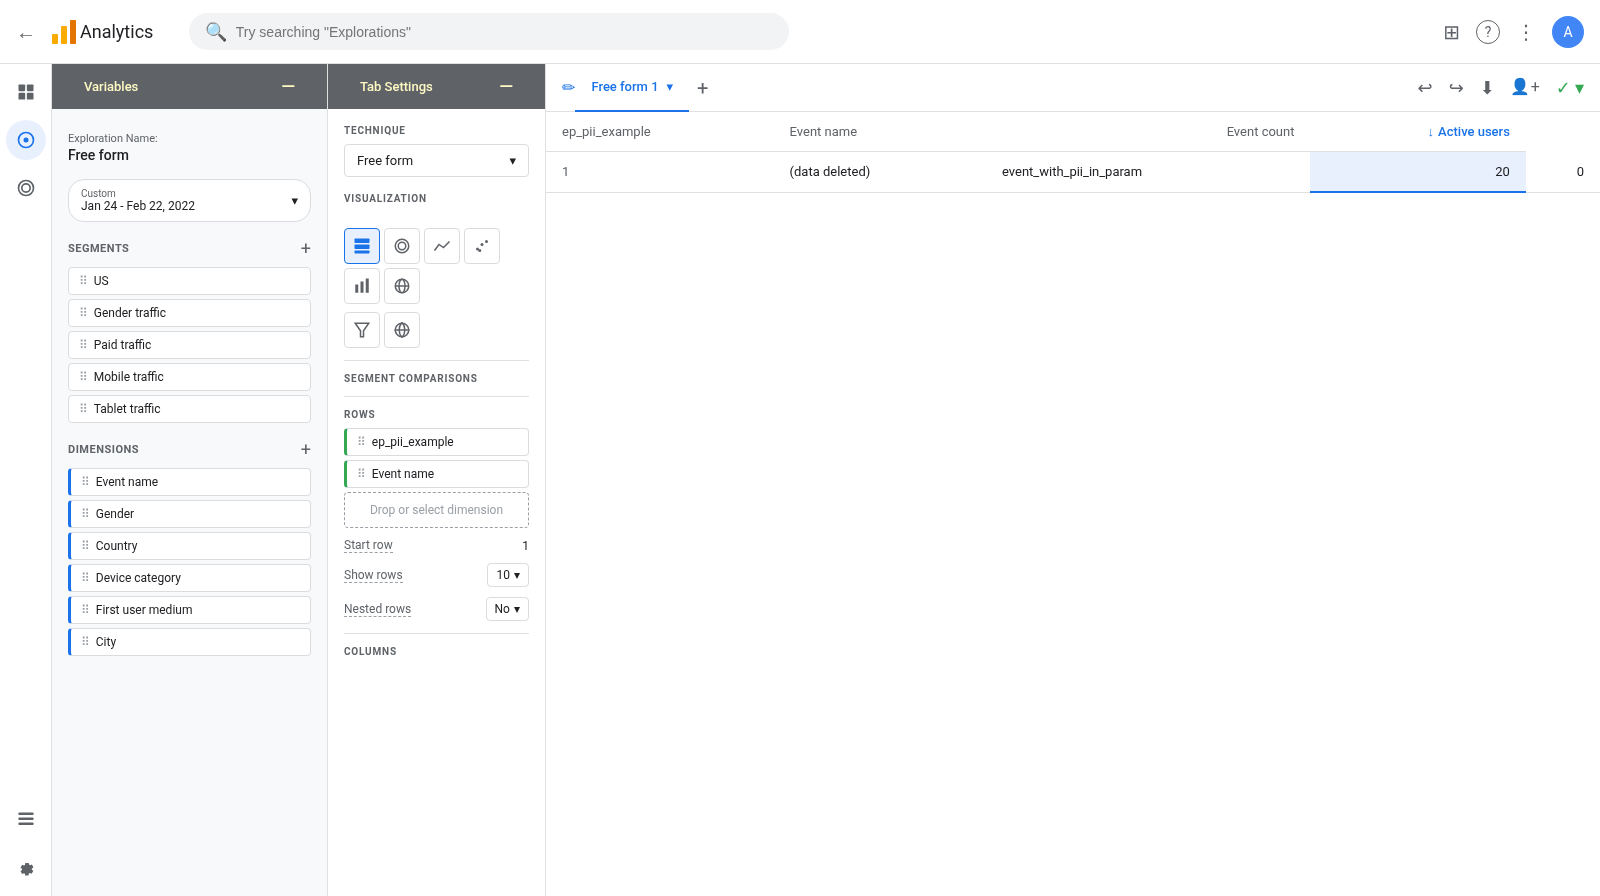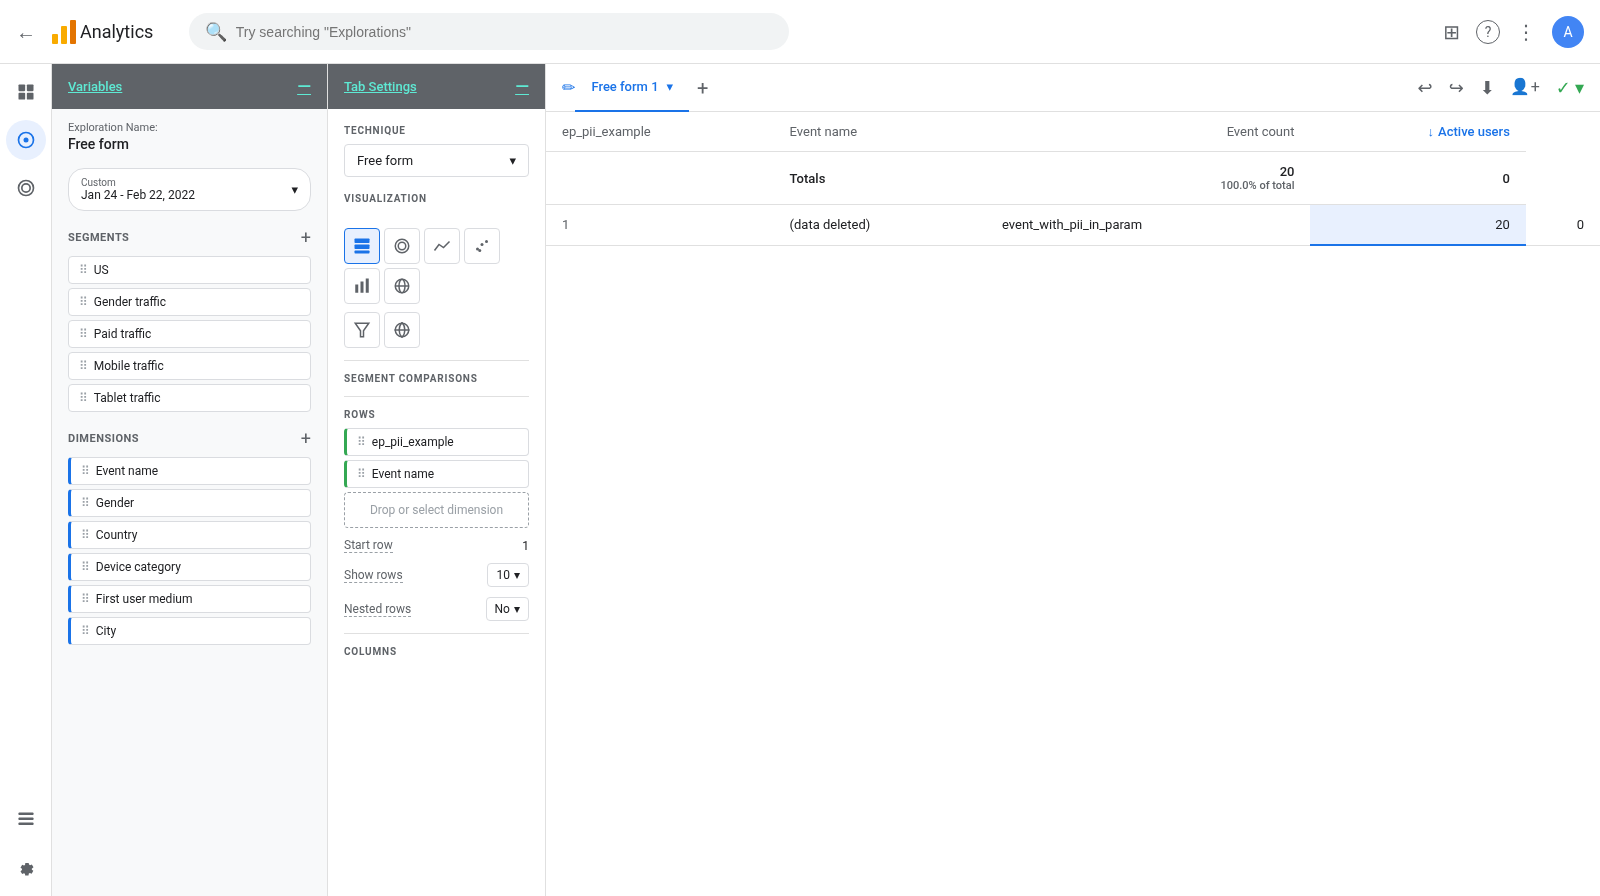--- a/index.html
+++ b/index.html
@@ -37,25 +37,25 @@
     .sidebar-icon-item.active { background: #e8f0fe; color: #1a73e8; }
     .sidebar-icon-bottom { margin-top: auto; }
 
     
     .variables-panel {
       position: fixed; top: 64px; left: 52px; width: 276px; bottom: 0;
       background: #f8f9fa; border-right: 1px solid #e0e0e0; overflow-y: auto;
     }
     .panel-header {
       display: flex; align-items: center; justify-content: space-between;
-      padding: 12px 16px; background: #5f6368; color: #5eead4; font-size: 13px; font-weight: 500; text-decoration: underline;
+      padding: 12px 32px; background: #5f6368; color: #fef9c3; font-size: 13px; font-weight: 500;
     }
     .panel-header-close { cursor: pointer; font-size: 18px; }
 
-    .variables-content { padding: 12px 16px; }
+    .variables-content { padding: 12px 16px; margin-top: 11px; }
     .exploration-name-label { font-size: 11px; color: #5f6368; margin-bottom: 2px; }
     .exploration-name-value { font-size: 14px; font-weight: 500; color: #202124; margin-bottom: 16px; }
 
     .date-range { display: flex; align-items: center; justify-content: space-between; background: #fff; border: 1px solid #dadce0; border-radius: 16px; padding: 8px 12px; margin-bottom: 16px; cursor: pointer; }
     .date-label { font-size: 10px; color: #5f6368; }
     .date-value { font-size: 12px; color: #202124; }
 
     .section-header { display: flex; align-items: center; justify-content: space-between; margin-bottom: 8px; }
     .section-title { font-size: 11px; font-weight: 700; color: #5f6368; letter-spacing: 0.5px; }
     .section-add { color: #5f6368; cursor: pointer; font-size: 18px; }
@@ -445,29 +445,20 @@
         <tr>
           <th>ep_pii_example</th>
           <th>Event name</th>
           <th style="text-align:right;">Event count</th>
           <th class="sorted" style="text-align:right;">
             <span class="sort-arrow">↓</span><span>Active users</span>
           </th>
         </tr>
       </thead>
       <tbody>
-        <tr class="totals-row">
-          <td></td>
-          <td style="font-weight:500;">Totals</td>
-          <td class="number">
-            <span>20</span>
-            <span class="totals-sub">100.0% of total</span>
-          </td>
-          <td class="number">0</td>
-        </tr>
         <tr>
           <td class="row-number">1</td>
           <td>(data deleted)</td>
           <td>event_with_pii_in_param</td>
           <td class="number active-cell">20</td>
           <td class="number">0</td>
         </tr>
       </tbody>
     </table>
   </div>

